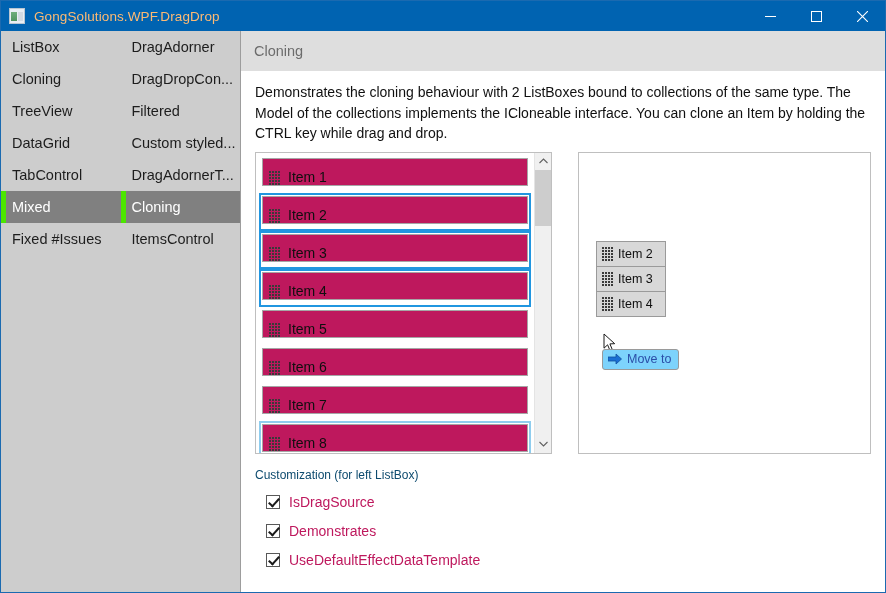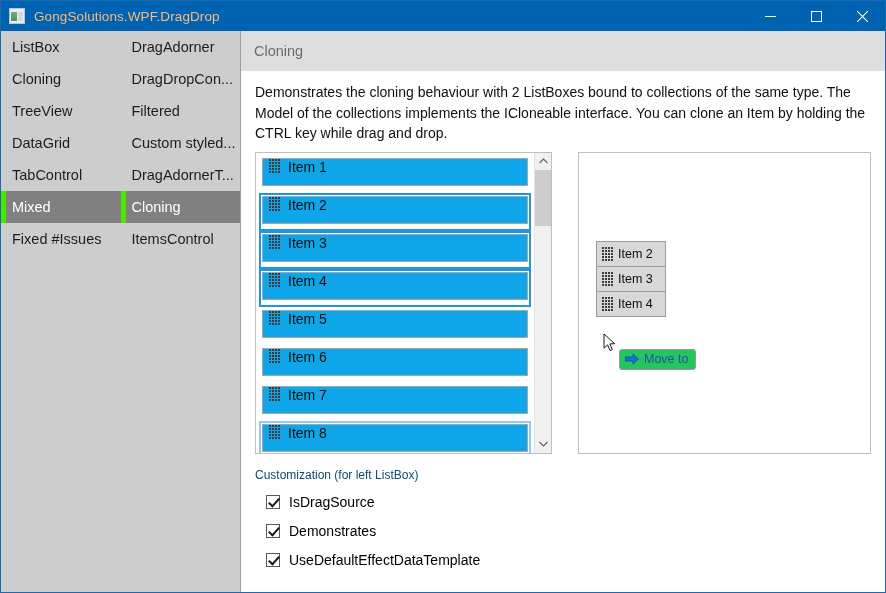--- a/index.html
+++ b/index.html
@@ -132,23 +132,23 @@
 
   .list-inner {
     position: absolute;
     left: 0; top: 0; right: 17px; bottom: 0;
     padding: 2px 3px 2px 3px;
     overflow: hidden;
   }
   .li {
     height: 28px;
     margin-bottom: 4px;
-    background: #0ea5e9;
+    background: #be185d;
     border: 1px solid #a6a6a6;
-    display: flex; align-items: flex-start;
+    display: flex; align-items: flex-end;
     padding-left: 6px;
     position: relative;
   }
   .li-wrap { padding: 1px; border: 2px solid transparent; }
   .li-wrap.sel   { border-color: #2196e0; }
   .li-wrap.focus { border-color: #8fcdee; }
   .li-label {
     font-size: 14px; color: #0f0f0f;
     margin-left: 8px;
   }
@@ -205,23 +205,23 @@
   }
   .ad-grip i { background: #3a3a3a; display: block; }
 
   .cursor {
     position: absolute;
     left: 24px; top: 180px;
     width: 14px; height: 20px;
   }
   .effect-badge {
     position: absolute;
-    left: 40px; top: 196px;
+    left: 23px; top: 196px;
     height: 21px;
-    background: #22c55e;
+    background: #7dd3fc;
     border: 1px solid #9a9a9a;
     border-radius: 3px;
     display: flex; align-items: center;
     padding: 0 7px 0 5px;
   }
   .effect-label {
     font-size: 12.5px; color: #2b4ea8;
     margin-left: 5px;
   }
 
@@ -247,21 +247,21 @@
   }
   .cb.checked::after {
     content: "";
     position: absolute;
     left: 4px; top: 0px;
     width: 4px; height: 9px;
     border: solid #1a1a1a;
     border-width: 0 2px 2px 0;
     transform: rotate(42deg);
   }
-  .cb-label { font-size: 14px; color: #000000; margin-left: 9px; }
+  .cb-label { font-size: 14px; color: #be185d; margin-left: 9px; }
 </style>
 </head>
 <body>
 
 <div class="window">
 
   <div class="titlebar">
     <div class="title-icon"></div>
     <div class="title-text">GongSolutions.WPF.DragDrop</div>
     <div class="win-buttons">

